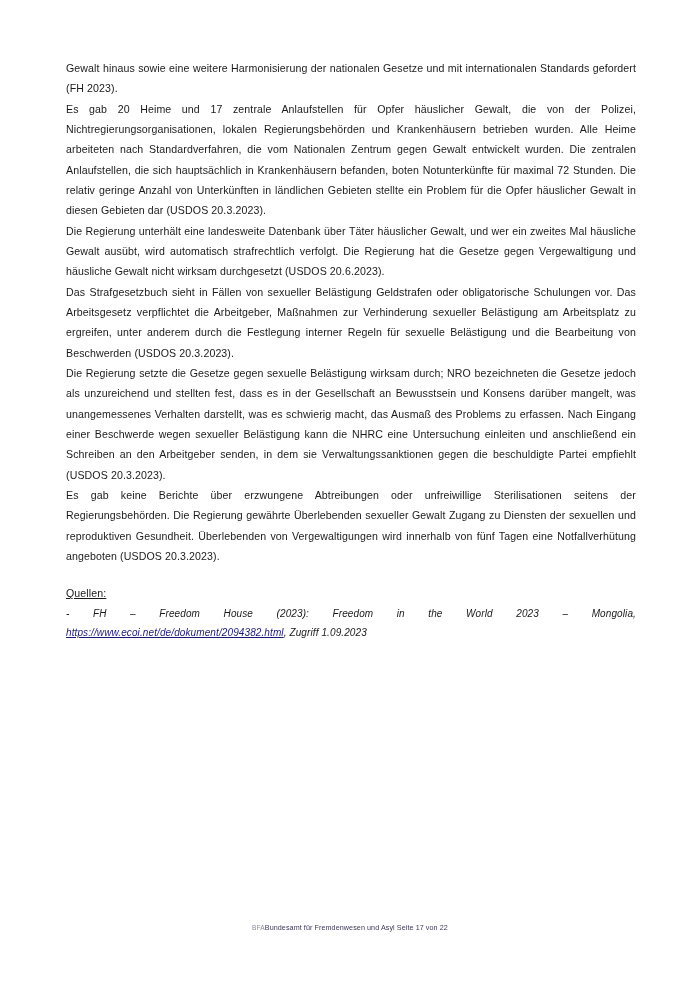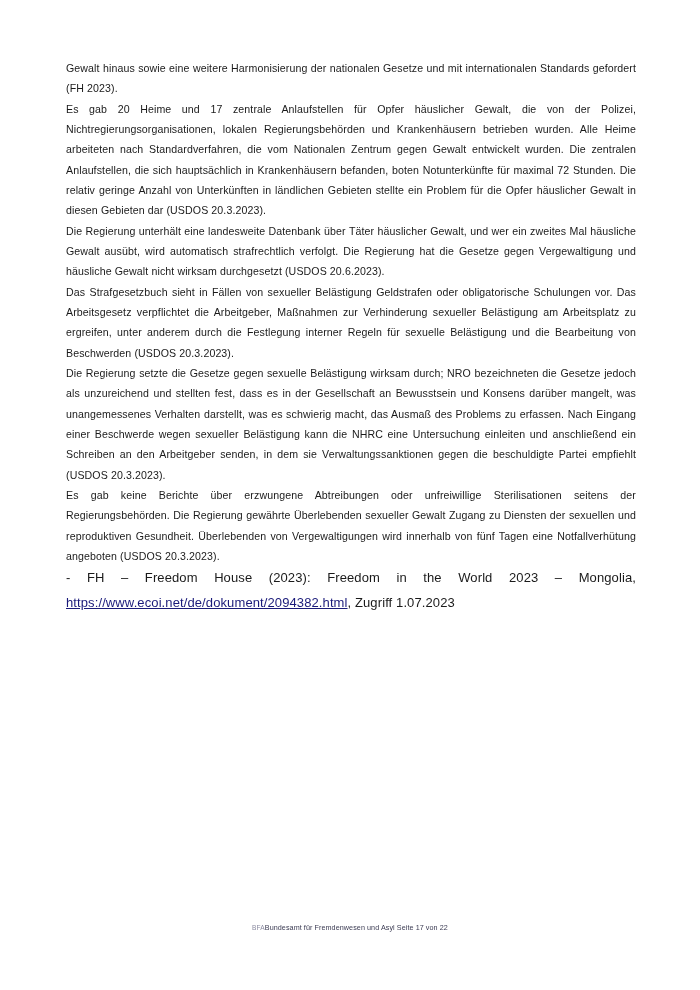--- a/index.html
+++ b/index.html
@@ -37,25 +37,26 @@
   }
   .para:last-child { text-align: left; }
   .sources-heading {
     margin-top: 17px;
     font-size: 10.6px;
     line-height: 1.92;
     text-decoration: underline;
     color: #1a1a1a;
   }
   .source-item {
-    font-size: 13px;
+    font-size: 10px;
     line-height: 1.92;
     text-align: justify;
     color: #1a1a1a;
     display: block;
+    font-style: italic;
   }
   .source-line1 {
     display: block;
     text-align: justify;
     text-align-last: justify;
   }
   .link {
     color: #1a1a7a;
     text-decoration: underline;
     word-break: break-all;
@@ -81,23 +82,24 @@
 
 <div class="page">
   <div class="body-text">
     <p class="para">Gewalt hinaus sowie eine weitere Harmonisierung der nationalen Gesetze und mit internationalen Standards gefordert (FH 2023).</p>
     <p class="para">Es gab 20 Heime und 17 zentrale Anlaufstellen für Opfer häuslicher Gewalt, die von der Polizei, Nichtregierungsorganisationen, lokalen Regierungsbehörden und Krankenhäusern betrieben wurden. Alle Heime arbeiteten nach Standardverfahren, die vom Nationalen Zentrum gegen Gewalt entwickelt wurden. Die zentralen Anlaufstellen, die sich hauptsächlich in Krankenhäusern befanden, boten Notunterkünfte für maximal 72 Stunden. Die relativ geringe Anzahl von Unterkünften in ländlichen Gebieten stellte ein Problem für die Opfer häuslicher Gewalt in diesen Gebieten dar (USDOS 20.3.2023).</p>
     <p class="para">Die Regierung unterhält eine landesweite Datenbank über Täter häuslicher Gewalt, und wer ein zweites Mal häusliche Gewalt ausübt, wird automatisch strafrechtlich verfolgt. Die Regierung hat die Gesetze gegen Vergewaltigung und häusliche Gewalt nicht wirksam durchgesetzt (USDOS 20.6.2023).</p>
     <p class="para">Das Strafgesetzbuch sieht in Fällen von sexueller Belästigung Geldstrafen oder obligatorische Schulungen vor. Das Arbeitsgesetz verpflichtet die Arbeitgeber, Maßnahmen zur Verhinderung sexueller Belästigung am Arbeitsplatz zu ergreifen, unter anderem durch die Festlegung interner Regeln für sexuelle Belästigung und die Bearbeitung von Beschwerden (USDOS 20.3.2023).</p>
     <p class="para">Die Regierung setzte die Gesetze gegen sexuelle Belästigung wirksam durch; NRO bezeichneten die Gesetze jedoch als unzureichend und stellten fest, dass es in der Gesellschaft an Bewusstsein und Konsens darüber mangelt, was unangemessenes Verhalten darstellt, was es schwierig macht, das Ausmaß des Problems zu erfassen. Nach Eingang einer Beschwerde wegen sexueller Belästigung kann die NHRC eine Untersuchung einleiten und anschließend ein Schreiben an den Arbeitgeber senden, in dem sie Verwaltungssanktionen gegen die beschuldigte Partei empfiehlt (USDOS 20.3.2023).</p>
     <p class="para">Es gab keine Berichte über erzwungene Abtreibungen oder unfreiwillige Sterilisationen seitens der Regierungsbehörden. Die Regierung gewährte Überlebenden sexueller Gewalt Zugang zu Diensten der sexuellen und reproduktiven Gesundheit. Überlebenden von Vergewaltigungen wird innerhalb von fünf Tagen eine Notfallverhütung angeboten (USDOS 20.3.2023).</p>
 
+    <div class="sources-heading">Quellen:</div>
 
     <div class="source-item">
       <span class="source-line1">-    FH    –    Freedom    House    (2023):    Freedom    in    the    World    2023    –    Mongolia,</span>
-      <a class="link" href="#">https://www.ecoi.net/de/dokument/2094382.html</a><span>, Zugriff 1.07.2023</span>
+      <a class="link" href="#">https://www.ecoi.net/de/dokument/2094382.html</a><span>, Zugriff 1.09.2023</span>
     </div>
   </div>
 
   <div class="footer">
     <span class="bfa">BFA</span><span>Bundesamt für Fremdenwesen und Asyl Seite </span><b>17</b><span> von </span><b>22</b>
   </div>
 </div>
 
 </body></html>

